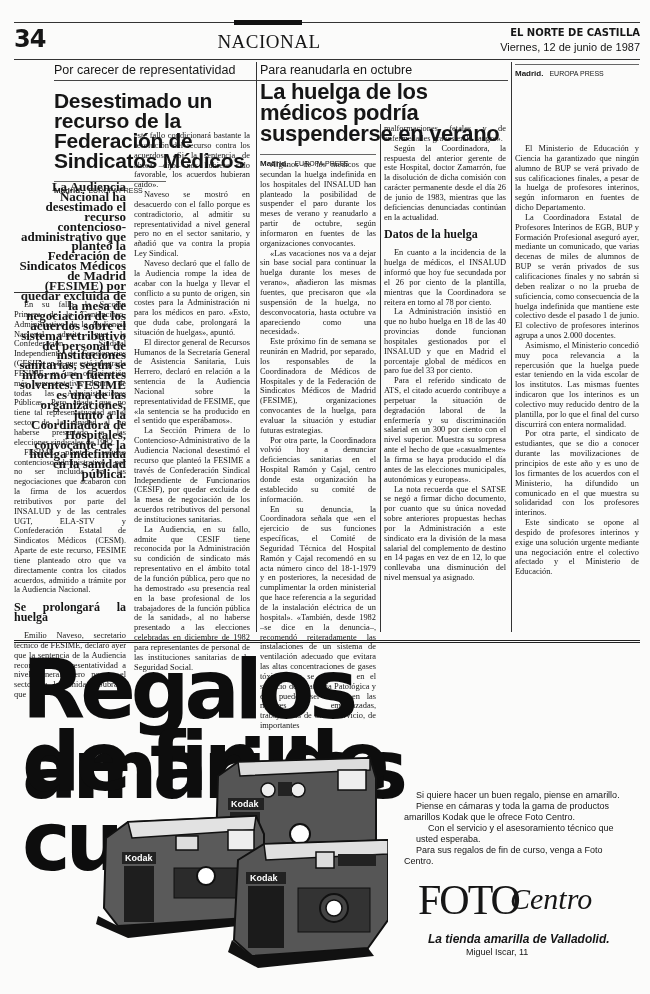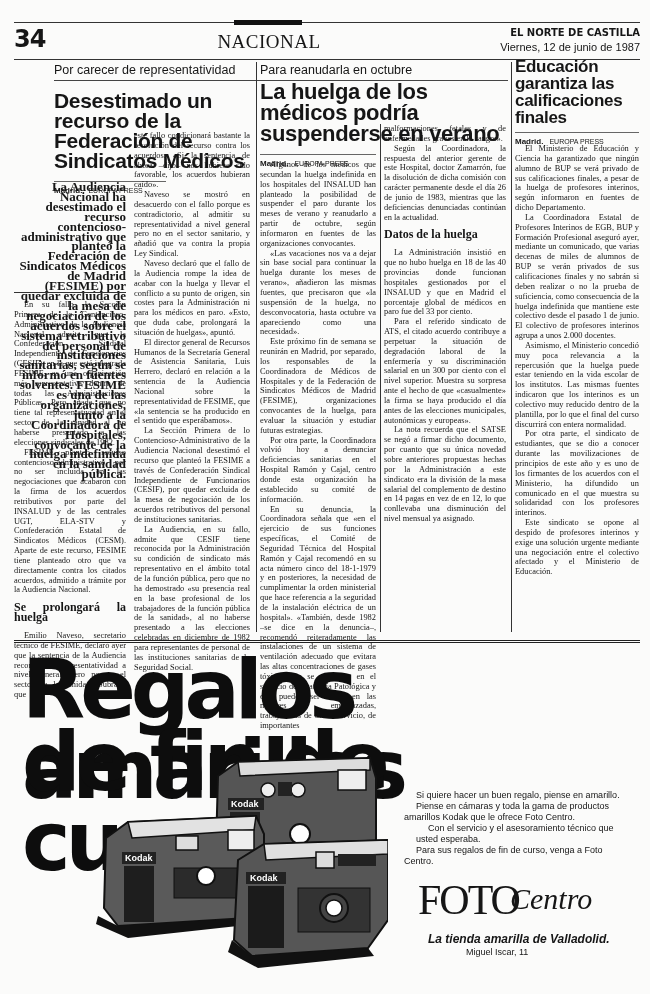--- a/index.html
+++ b/index.html
@@ -94,29 +94,29 @@
   <p>«Las vacaciones nos va a dejar sin base social para continuar la huelga durante los meses de verano», añadieron las mismas fuentes, que precisaron que «la suspensión de la huelga, no desconvocatoria, hasta octubre va apareciendo como una necesidad».</p>
   <p>Este próximo fin de semana se reunirán en Madrid, por separado, los responsables de la Coordinadora de Médicos de Hospitales y de la Federación de Sindicatos Médicos de Madrid (FESIME), organizaciones convocantes de la huelga, para evaluar la situación y estudiar futuras estrategias.</p>
   <p>Por otra parte, la Coordinadora volvió hoy a denunciar deficiencias sanitarias en el Hospital Ramón y Cajal, centro donde esta organización ha establecido su comité de información.</p>
   <p>En su denuncia, la Coordinadora señala que «en el ejercicio de sus funciones específicas, el Comité de Seguridad Técnica del Hospital Ramón y Cajal recomendó en su acta número cinco del 18-1-1979 y en posteriores, la necesidad de cumplimentar la orden ministerial que hace referencia a la seguridad de la instalación eléctrica de un hospital». «También, desde 1982 –se dice en la denuncia–, recomendó reiteradamente las instalaciones de un sistema de ventilación adecuado que evitara las altas concentraciones de gases tóxicos que se producen en el servicio de Anatomía Patológica y que pueden ser causa en las mujeres embarazadas, trabajadoras de dicho servicio, de importantes</p>
 </div>
 <div class="rule-v" style="left:380px; top:124px; height:508px;"></div>
 <div class="col" style="left:384px; top:124px; width:122px;">
   <p class="noindent">malformaciones fetales y de enfermedades graves en la sangre».</p>
   <p>Según la Coordinadora, la respuesta del anterior gerente de este Hospital, doctor Zamarrón, fue la disolución de dicha comisión con carácter permanente desde el día 26 de junio de 1983, mientras que las deficiencias denunciadas continúan en la actualidad.</p>
   <p class="subhead">Datos de la huelga</p>
+  <p>En cuanto a la incidencia de la huelga de médicos, el INSALUD informó que hoy fue secundada por el 26 por ciento de la plantilla, mientras que la Coordinadora se reitera en torno al 78 por ciento.</p>
   <p>La Administración insistió en que no hubo huelga en 18 de las 40 provincias donde funcionan hospitales gestionados por el INSALUD y que en Madrid el porcentaje global de médicos en paro fue del 33 por ciento.</p>
   <p>Para el referido sindicato de ATS, el citado acuerdo contribuye a perpetuar la situación de degradación laboral de la enfermería y su discriminación salarial en un 300 por ciento con el nivel superior. Muestra su sorpresa ante el hecho de que «casualmente» la firma se haya producido el día antes de las elecciones municipales, autonómicas y europeas».</p>
   <p>La nota recuerda que el SATSE se negó a firmar dicho documento, por cuanto que su única novedad sobre anteriores propuestas hechas por la Administración a este sindicato era la división de la masa salarial del complemento de destino en 14 pagas en vez de en 12, lo que conllevaba una disminución del nivel mensual ya asignado.</p>
 </div>
 
 <div class="rule-v" style="left:511px; top:62px; height:570px;"></div>
 
 <article class="article" style="left:515px; width:124px; top:58px;">
-  <h1 class="headline" style="margin-top:0; font-size:17px; line-height:17px;">Educación garantiza las calificaciones finales</h1>
   <div class="byline" style="margin-top:6px;">
     <b>Madrid.</b><span>EUROPA PRESS</span>
   </div>
 </article>
 <div class="col" style="left:515px; top:144px; width:124px;">
   <p>El Ministerio de Educación y Ciencia ha garantizado que ningún alumno de BUP se verá privado de sus calificaciones finales, a pesar de la huelga de profesores interinos, según informaron en fuentes de dicho Departamento.</p>
   <p>La Coordinadora Estatal de Profesores Interinos de EGB, BUP y Formación Profesional aseguró ayer, mediante un comunicado, que varias decenas de miles de alumnos de BUP se verán privados de sus calificaciones finales y no sabrán si deben realizar o no la prueba de suficiencia, como consecuencia de la huelga indefinida que mantiene este colectivo desde el pasado 1 de junio. El colectivo de profesores interinos agrupa a unos 2.000 docentes.</p>
   <p>Asimismo, el Ministerio concedió muy poca relevancia a la repercusión que la huelga puede estar teniendo en la vida escolar de los institutos. Las mismas fuentes indicaron que los interinos es un colectivo muy reducido dentro de la plantilla, por lo que el final del curso discurrirá con entera normalidad.</p>
   <p>Por otra parte, el sindicato de estudiantes, que se dio a conocer durante las movilizaciones de principios de este año y es uno de los firmantes de los acuerdos con el Ministerio, ha difundido un comunicado en el que muestra su solidaridad con los profesores interinos.</p>
   <p>Este sindicato se opone al despido de profesores interinos y exige una solución urgente mediante una negociación entre el colectivo afectado y el Ministerio de Educación.</p>

